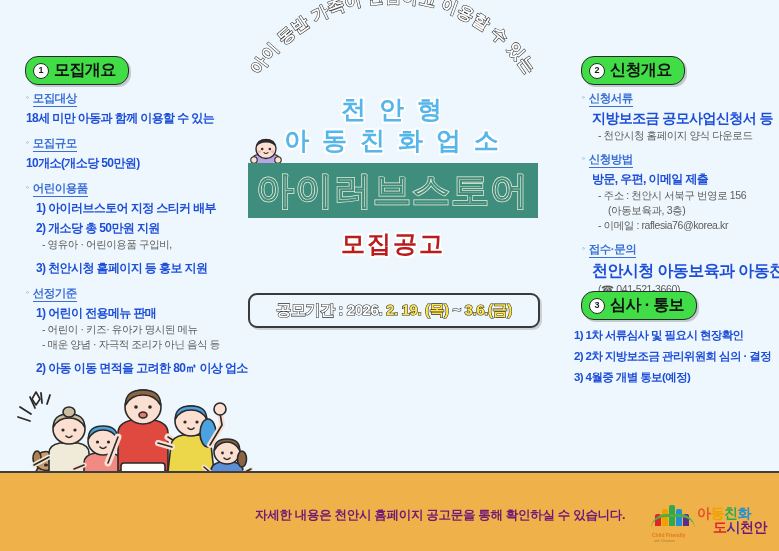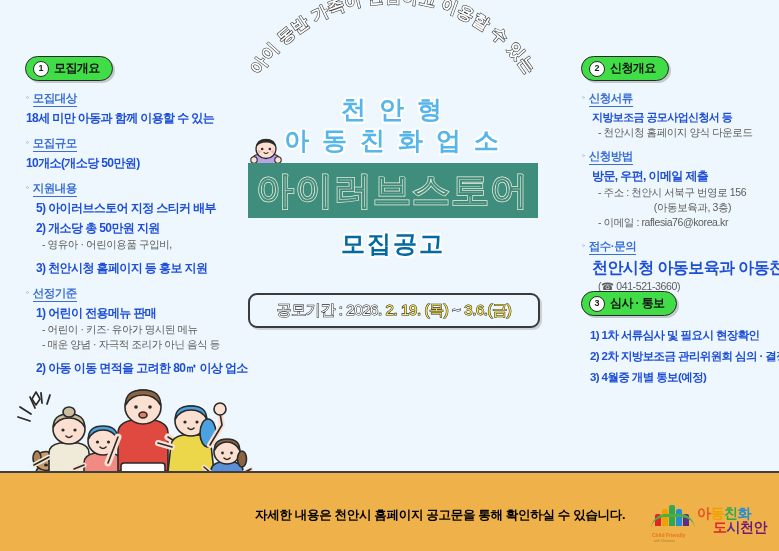--- a/index.html
+++ b/index.html
@@ -27,21 +27,21 @@
     height: 78px;
     background: #efb24a;
     border-top: 2px solid #3f3f3f;
   }
   .footer-text {
     position: absolute;
     left: 255px;
     bottom: 27px;
     font-size: 12.5px;
     font-weight: bold;
-    color: #000000;
+    color: #701a75;
     letter-spacing: -0.3px;
     white-space: nowrap;
   }
 
   
   .logo-wrap {
     position: absolute;
     right: 12px;
     bottom: 14px;
     display: flex;
@@ -129,21 +129,21 @@
     border: 1.4px solid #2a2a2a;
     font-size: 9px;
     font-weight: bold;
     color: #1a1a1a;
     display: flex;
     align-items: center;
     justify-content: center;
     line-height: 1;
   }
   .badge .btxt {
-    font-size: 12px;
+    font-size: 16px;
     font-weight: bold;
     color: #111111;
     letter-spacing: -0.6px;
     white-space: nowrap;
   }
 
   
   .col { position: absolute; }
 
   .sub-head {
@@ -177,21 +177,21 @@
   }
   .line-b.indent { margin-left: 10px; }
   .line-s {
     font-size: 10.5px;
     color: #5c5c5c;
     letter-spacing: -0.4px;
     margin-top: 1px;
     margin-left: 16px;
     white-space: nowrap;
   }
-  .line-s.ind2 { margin-left: 26px; text-align: center; }
+  .line-s.ind2 { margin-left: 26px; }
   .gap-s { height: 5px; }
 
   
   .arc-text {
     position: absolute;
     left: 245px;
     top: 38px;
     width: 296px;
     height: 56px;
   }
@@ -278,21 +278,21 @@
   }
 
   .title-recruit {
     position: absolute;
     left: 245px;
     top: 228px;
     width: 296px;
     text-align: center;
     font-size: 24px;
     font-weight: bold;
-    color: #0369a1;
+    color: #b91c1c;
     letter-spacing: 2px;
     text-shadow:
       -1.6px -1.6px 0 #ffffff,  1.6px -1.6px 0 #ffffff,
       -1.6px  1.6px 0 #ffffff,  1.6px  1.6px 0 #ffffff,
       -1.6px 0 0 #ffffff, 1.6px 0 0 #ffffff,
       0 -1.6px 0 #ffffff, 0 1.6px 0 #ffffff;
   }
 
   .date-box {
     position: absolute;
@@ -303,21 +303,21 @@
     border: 2px solid #3a3a3a;
     border-radius: 9px;
     background: #eef7fd;
     display: flex;
     align-items: center;
     justify-content: center;
     box-shadow: 2px 2px 0 rgba(0,0,0,0.15);
   }
   .date-txt {
     font-size: 15px;
-    font-weight: normal;
+    font-weight: bold;
     color: #ffffff;
     -webkit-text-stroke: 1.1px #2a2a2a;
     paint-order: stroke fill;
     letter-spacing: -0.4px;
     white-space: nowrap;
   }
   .date-hl {
     color: #ffe54a;
     -webkit-text-stroke: 1.1px #2a2a2a;
   }
@@ -397,23 +397,23 @@
     <div class="line-b">18세 미만 아동과 함께 이용할 수 있는</div>
 
     <div class="sub-head">
       <span class="bullet-o">◦</span>
       <span class="sh-txt">모집규모</span>
     </div>
     <div class="line-b">10개소(개소당 50만원)</div>
 
     <div class="sub-head">
       <span class="bullet-o">◦</span>
-      <span class="sh-txt">지원내용</span>
-    </div>
-    <div class="line-b indent">5) 아이러브스토어 지정 스티커 배부</div>
+      <span class="sh-txt">어린이용품</span>
+    </div>
+    <div class="line-b indent">1) 아이러브스토어 지정 스티커 배부</div>
     <div class="line-b indent">2) 개소당 총 50만원 지원</div>
     <div class="line-s">- 영유아 · 어린이용품 구입비,</div>
     <div class="gap-s"></div>
     <div class="line-b indent">3) 천안시청 홈페이지 등 홍보 지원</div>
 
     <div class="sub-head">
       <span class="bullet-o">◦</span>
       <span class="sh-txt">선정기준</span>
     </div>
     <div class="line-b indent">1) 어린이 전용메뉴 판매</div>
@@ -427,21 +427,21 @@
     <span class="num">2</span>
     <span class="btxt">신청개요</span>
   </div>
 
   <div class="col" style="left:582px; top:82px; width:195px;">
 
     <div class="sub-head">
       <span class="bullet-o">◦</span>
       <span class="sh-txt">신청서류</span>
     </div>
-    <div class="line-b indent" style="font-size:11px;">지방보조금 공모사업신청서 등</div>
+    <div class="line-b indent" style="font-size:14px;">지방보조금 공모사업신청서 등</div>
     <div class="line-s">- 천안시청 홈페이지 양식 다운로드</div>
 
     <div class="sub-head">
       <span class="bullet-o">◦</span>
       <span class="sh-txt">신청방법</span>
     </div>
     <div class="line-b indent">방문, 우편, 이메일 제출</div>
     <div class="line-s">- 주소 : 천안시 서북구 번영로 156</div>
     <div class="line-s ind2">(아동보육과, 3층)</div>
     <div class="line-s">- 이메일 : raflesia76@korea.kr</div>
@@ -452,21 +452,21 @@
     </div>
     <div class="line-b indent" style="font-size:16px;">천안시청 아동보육과 아동친화도시팀</div>
     <div class="line-s">(☎ 041-521-3660)</div>
   </div>
 
   <div class="badge" style="left:581px; top:291px;">
     <span class="num">3</span>
     <span class="btxt">심사 · 통보</span>
   </div>
 
-  <div class="col" style="left:590px; top:322px; width:190px;">
+  <div class="col" style="left:574px; top:322px; width:190px;">
     <div class="line-b" style="font-size:11.5px; margin-top:6px;">1) 1차 서류심사 및 필요시 현장확인</div>
     <div class="line-b" style="font-size:11.5px; margin-top:6px;">2) 2차 지방보조금 관리위원회 심의 · 결정</div>
     <div class="line-b" style="font-size:11.5px; margin-top:6px;">3) 4월중 개별 통보(예정)</div>
   </div>
 
   <div class="family">
     <svg width="270" height="118" viewBox="0 0 270 118">
       <g stroke="#2a2a2a" stroke-width="1.6" stroke-linejoin="round" stroke-linecap="round">
 
         <g fill="none" stroke="#2a2a2a" stroke-width="1.8">

